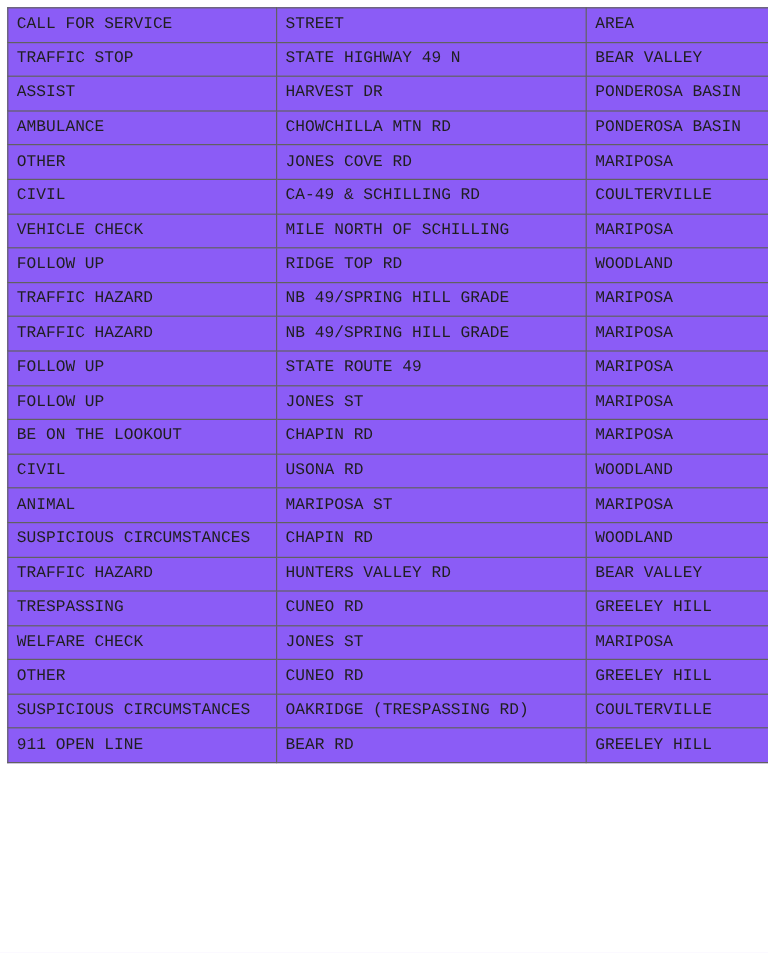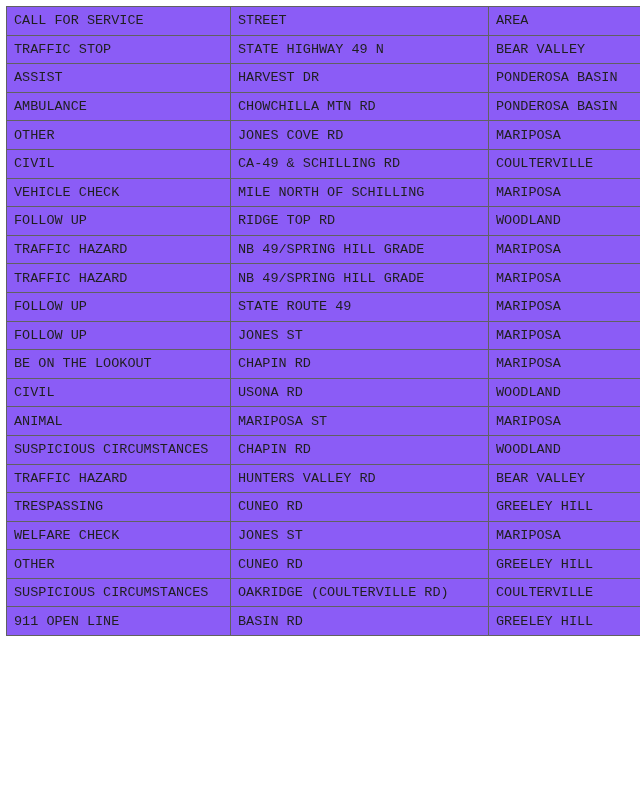--- a/index.html
+++ b/index.html
@@ -146,22 +146,22 @@
         <td>JONES ST</td>
         <td>MARIPOSA</td>
       </tr>
       <tr>
         <td>OTHER</td>
         <td>CUNEO RD</td>
         <td>GREELEY HILL</td>
       </tr>
       <tr>
         <td>SUSPICIOUS CIRCUMSTANCES</td>
-        <td>OAKRIDGE (COULTERVILLE RD)</td>
+        <td>OAKRIDGE (TRESPASSING RD)</td>
         <td>COULTERVILLE</td>
       </tr>
       <tr>
         <td>911 OPEN LINE</td>
-        <td>BASIN RD</td>
+        <td>BEAR RD</td>
         <td>GREELEY HILL</td>
       </tr>
     </tbody>
 </table>
 
 </body></html>

